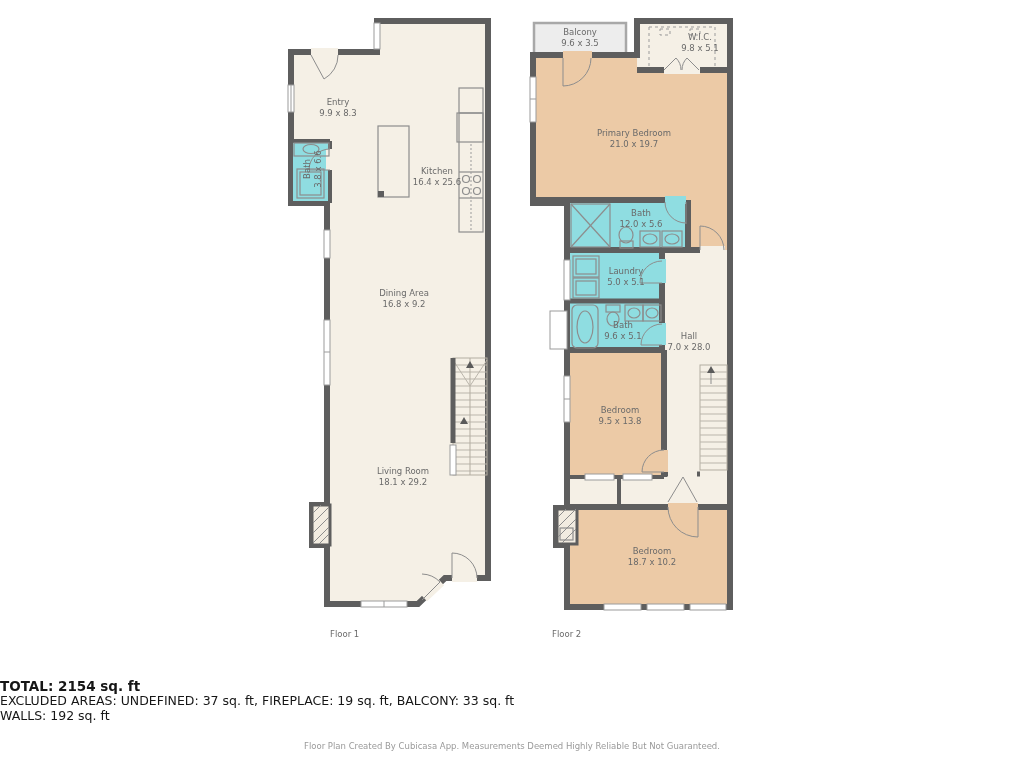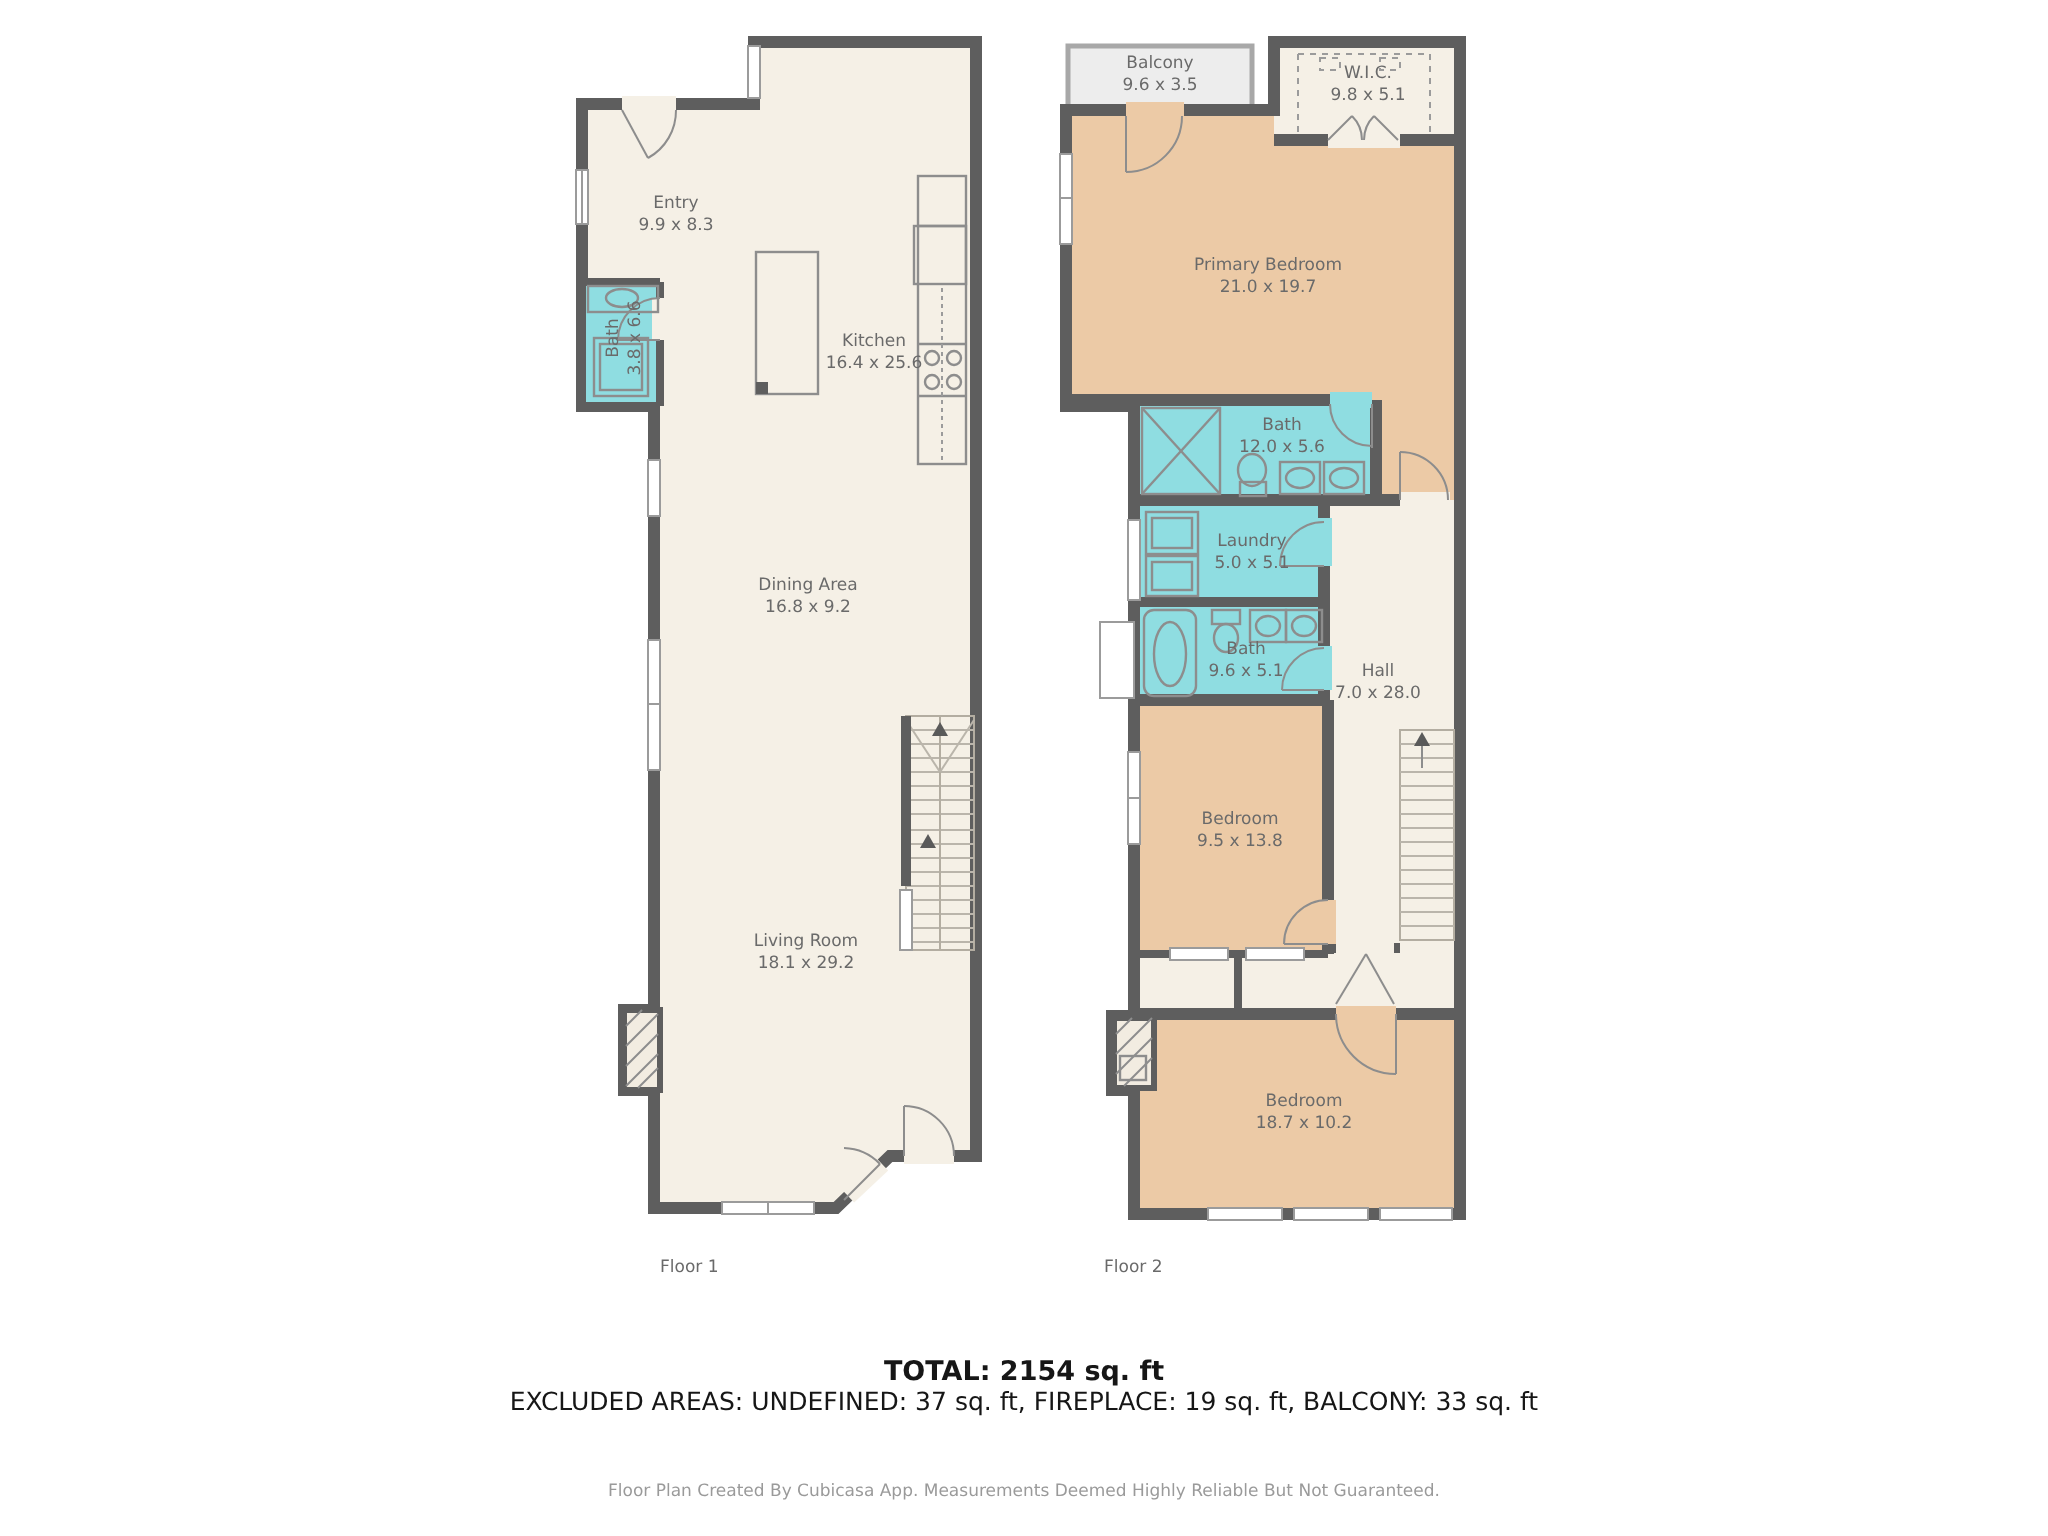--- a/index.html
+++ b/index.html
@@ -30,21 +30,21 @@
   .dash{stroke:#9b9b9b;stroke-width:1;stroke-dasharray:3,3;fill:none;}
   .dot{stroke:#9b9b9b;stroke-width:1;stroke-dasharray:2,2;}
   .darksq{fill:var(--wall);}
   
   .room-label{position:absolute;transform:translate(-50%,-50%);text-align:center;
     color:var(--label-text);font-size:8.5px;line-height:11px;white-space:nowrap;}
   .room-label .nm,.room-label .dm{display:block;}
   .room-label.rot{transform:translate(-50%,-50%) rotate(-90deg);}
   .floor-label{position:absolute;color:var(--label-text);font-size:8.5px;white-space:nowrap;}
   
-  #summary{position:absolute;left:0;top:679px;width:1024px;text-align:center;color:#161616;}
+  #summary{position:absolute;left:0;top:679px;width:1024px;text-align:left;color:#161616;}
   #summary .ln{font-size:12.5px;line-height:14.5px;}
   #summary .ln.total{font-size:13.5px;font-weight:bold;line-height:15px;}
   #disclaimer{position:absolute;left:0;top:741px;width:1024px;text-align:center;
     color:#9a9a9a;font-size:8.5px;}
   #watermark{position:absolute;right:8px;bottom:4px;color:var(--watermark-text);
     font-family:"Liberation Sans",sans-serif;font-size:37px;letter-spacing:1px;font-weight:400;}
 </style>
 </head>
 <body>
 
@@ -330,21 +330,21 @@
 </div>
 <div class="room-label" style="left:403px;top:477px">
   <span class="nm">Living Room</span>
   <span class="dm">18.1 x 29.2</span>
 </div>
 
 <div class="room-label" style="left:580px;top:38px">
   <span class="nm">Balcony</span>
   <span class="dm">9.6 x 3.5</span>
 </div>
-<div class="room-label" style="left:684px;top:43px">
+<div class="room-label" style="left:700px;top:43px">
   <span class="nm">W.I.C.</span>
   <span class="dm">9.8 x 5.1</span>
 </div>
 <div class="room-label" style="left:634px;top:139px">
   <span class="nm">Primary Bedroom</span>
   <span class="dm">21.0 x 19.7</span>
 </div>
 <div class="room-label" style="left:641px;top:219px">
   <span class="nm">Bath</span>
   <span class="dm">12.0 x 5.6</span>
@@ -369,17 +369,18 @@
   <span class="nm">Bedroom</span>
   <span class="dm">18.7 x 10.2</span>
 </div>
 
 <div class="floor-label" style="left:330px;top:629px">Floor 1</div>
 <div class="floor-label" style="left:552px;top:629px">Floor 2</div>
 
 <div id="summary">
   <div class="ln total">TOTAL: 2154 sq. ft</div>
   <div class="ln">EXCLUDED AREAS: UNDEFINED: 37 sq. ft, FIREPLACE: 19 sq. ft, BALCONY: 33 sq. ft</div>
+  <div class="ln">WALLS: 192 sq. ft</div>
 </div>
 <div id="disclaimer">Floor Plan Created By Cubicasa App. Measurements Deemed Highly Reliable But Not Guaranteed.</div>
 
 
 </div>
 
 </body></html>

